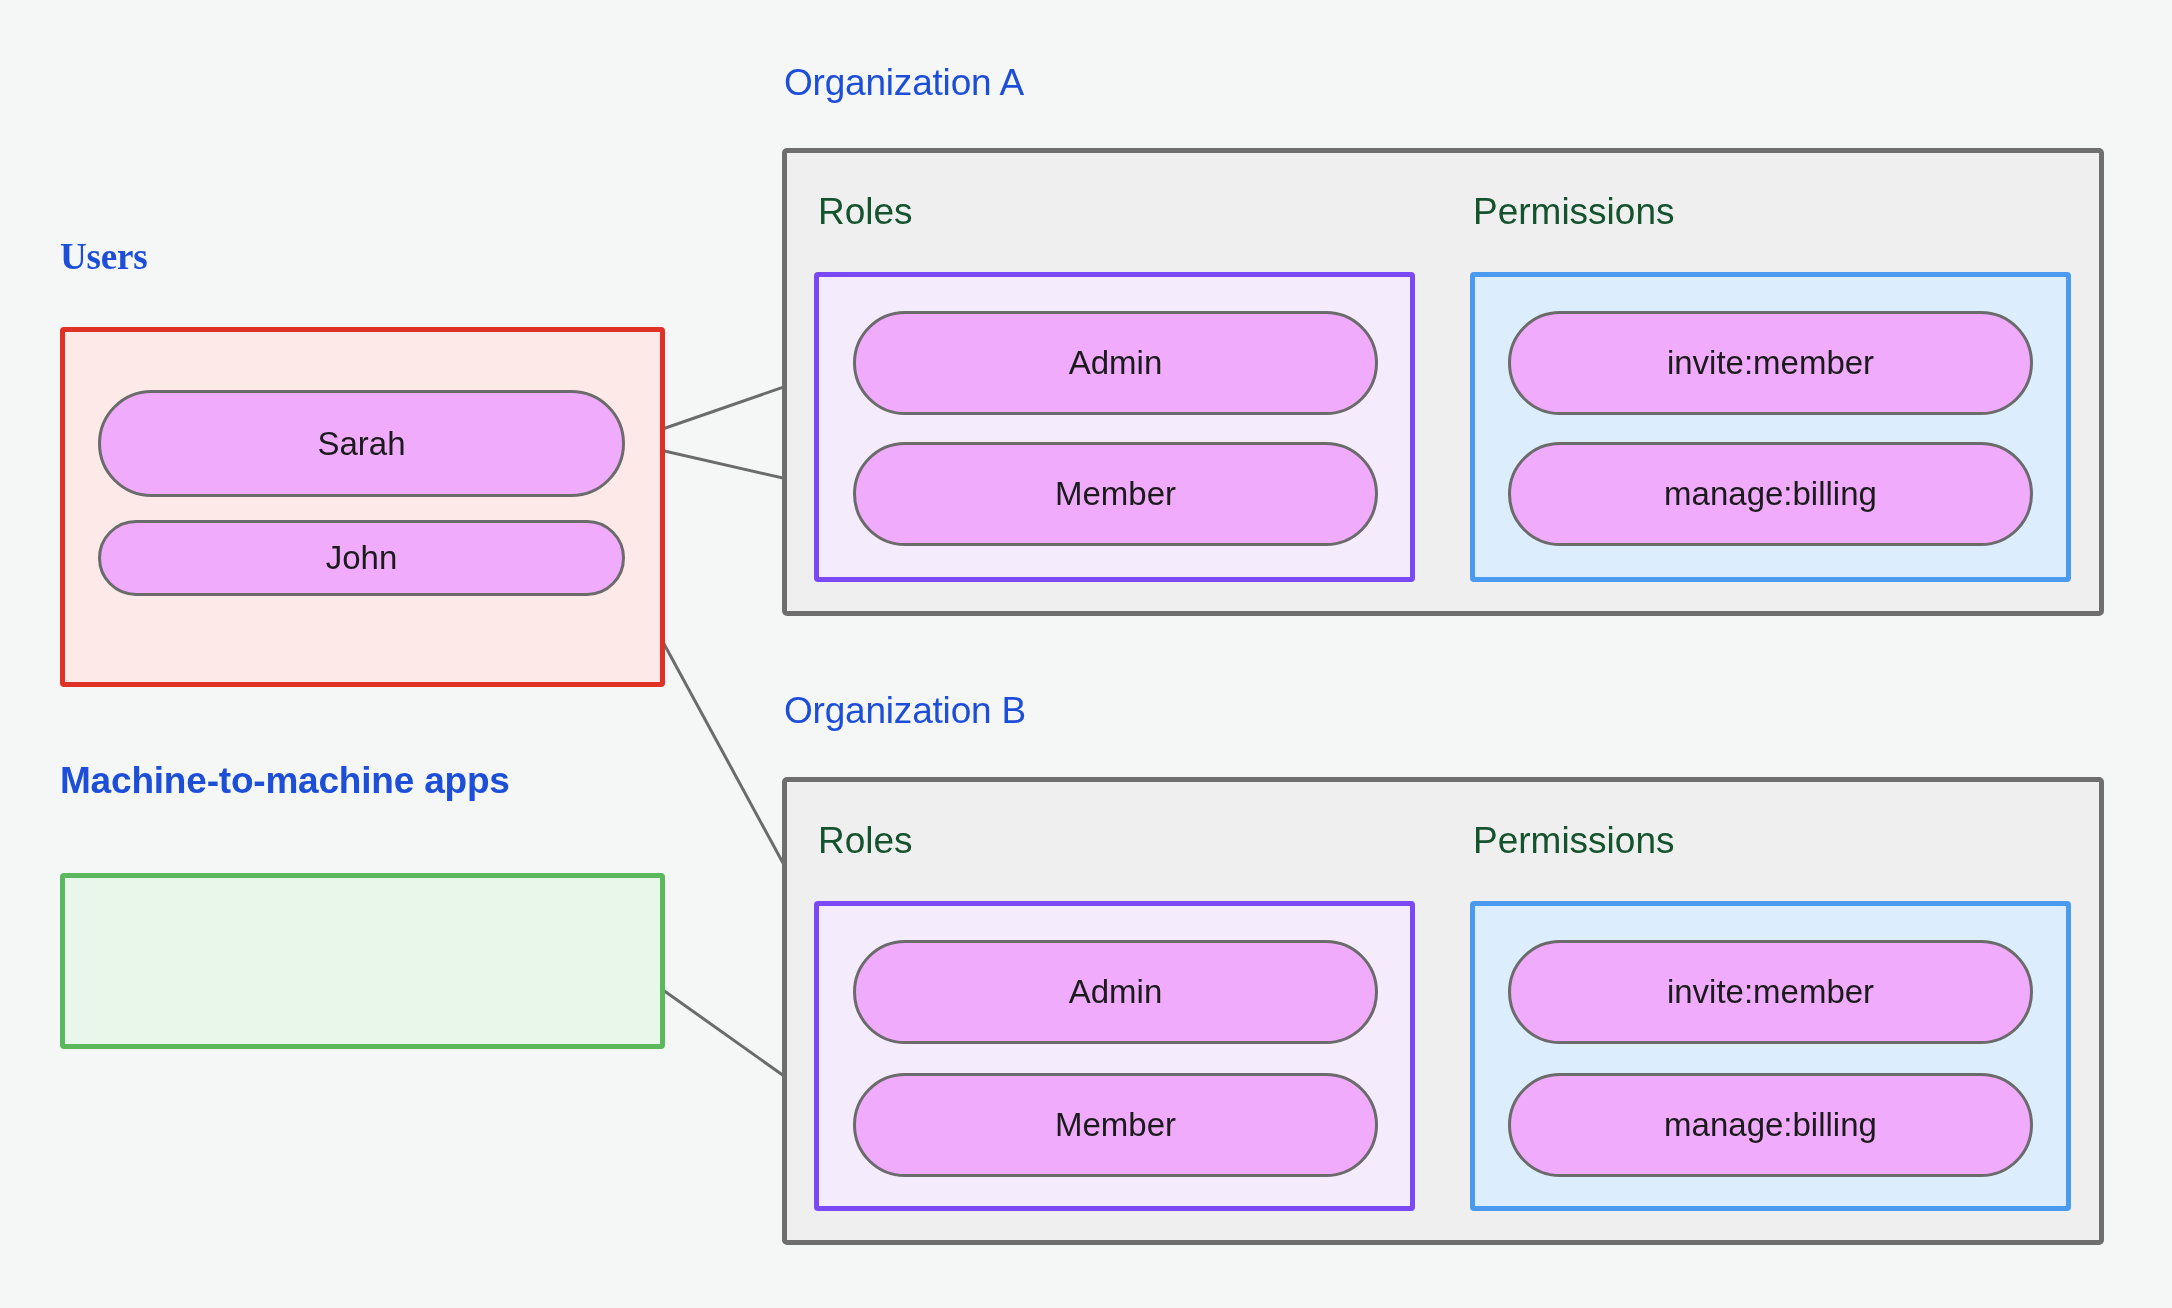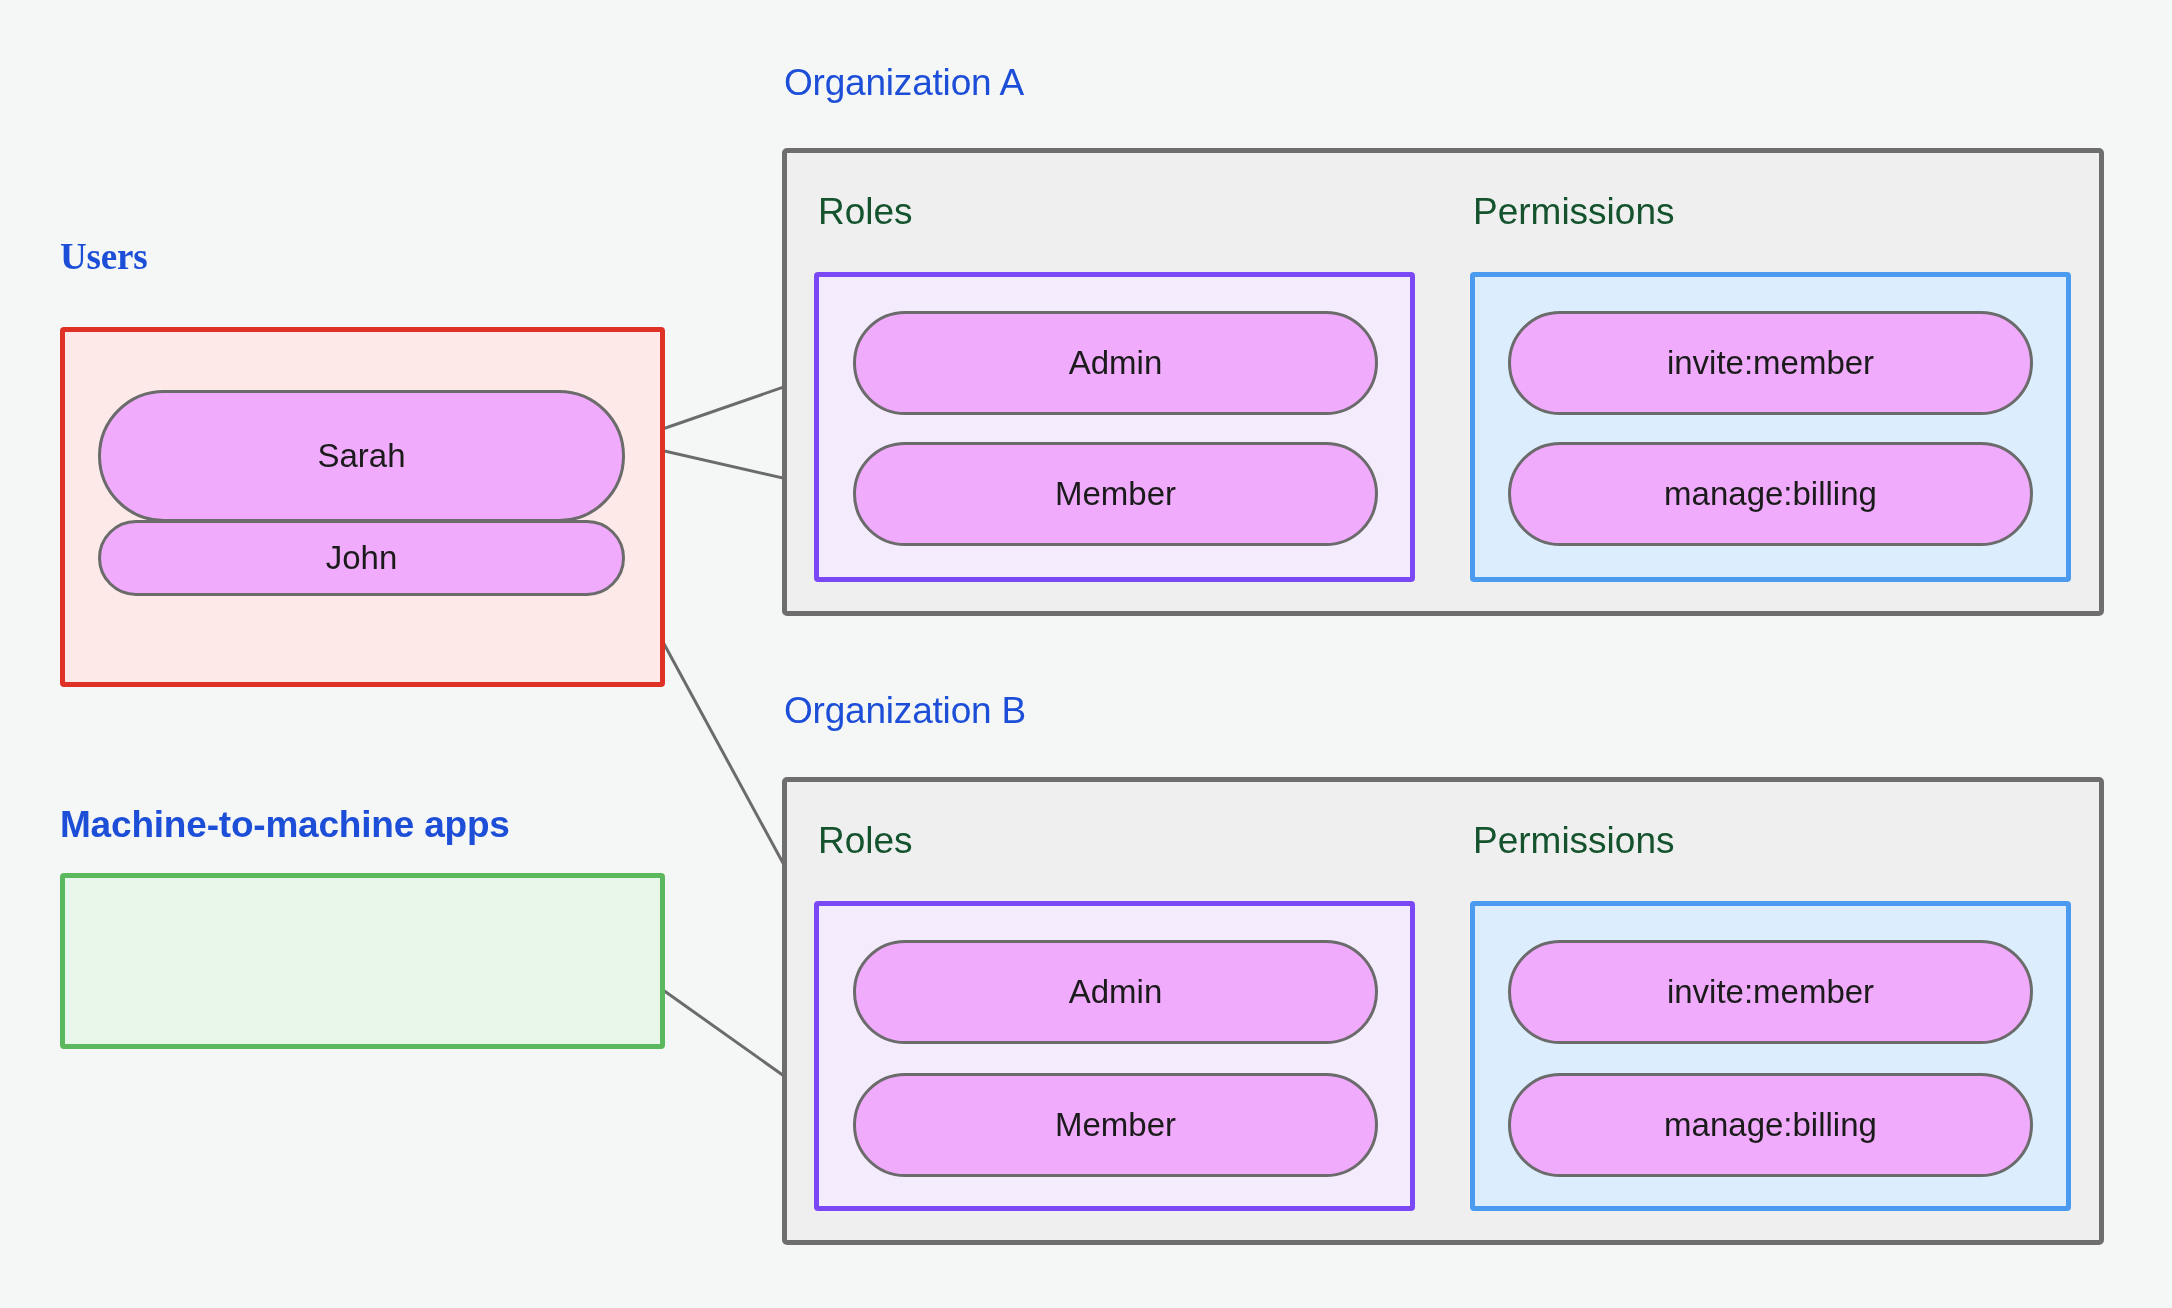--- a/index.html
+++ b/index.html
@@ -137,25 +137,25 @@
     <circle class="endpoint" cx="853" cy="992" r="11"></circle>
     <circle class="endpoint" cx="853" cy="1125" r="11"></circle>
     <circle class="endpoint" cx="1508" cy="992" r="11"></circle>
     <circle class="endpoint" cx="1508" cy="1125" r="11"></circle>
   </svg>
 
   <div class="caption" style="left:60px; top:235px;font-family:Liberation Serif, serif;">Users</div>
 
   <div class="group users" style="left:60px; top:327px; width:605px; height:360px;"></div>
 
-  <div class="pill" style="left:98px; top:390px; width:527px; height:132px;">Sarah</div>
+  <div class="pill" style="left:98px; top:390px; width:527px; height:107px;">Sarah</div>
 
   <div class="pill" style="left:98px; top:520px; width:527px; height:76px;">John</div>
 
-  <div class="caption" style="left:60px; top:804px;text-align:center;">Machine-to-machine apps</div>
+  <div class="caption" style="left:60px; top:760px;text-align:center;">Machine-to-machine apps</div>
 
   <div class="group m2m" style="left:60px; top:873px; width:605px; height:176px;"></div>
 
 
   <div class="caption light" style="left:784px; top:62px;">Organization A</div>
 
   <div class="group org" style="left:782px; top:148px; width:1322px; height:468px;"></div>
 
   <div class="subcaption" style="left:818px; top:191px;">Roles</div>
 

